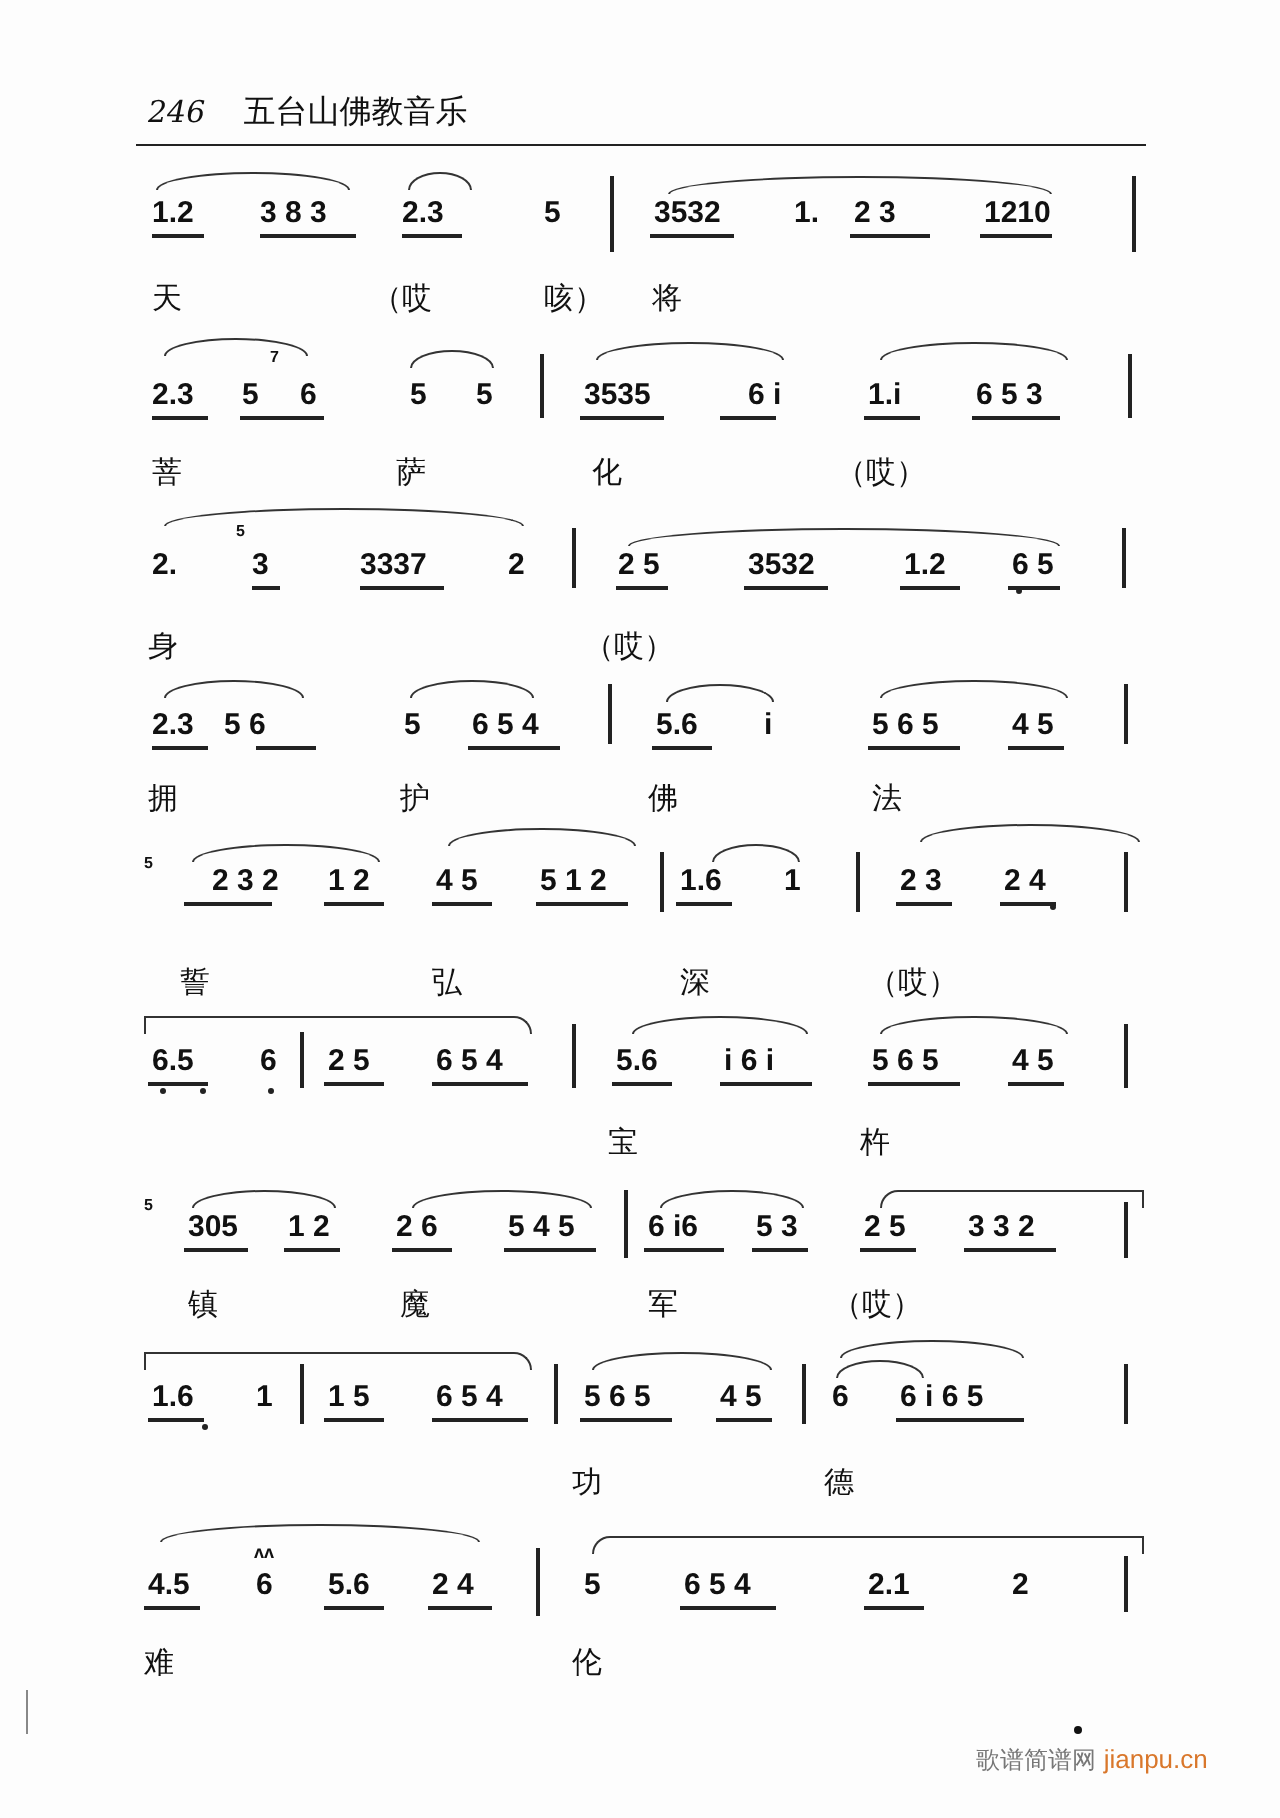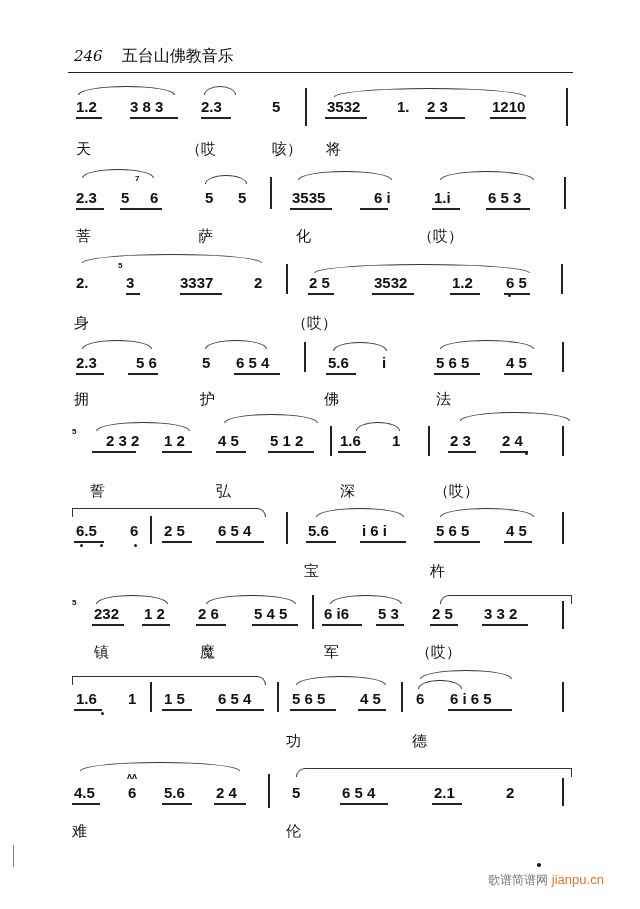--- a/index.html
+++ b/index.html
@@ -111,21 +111,21 @@
     <span class="lyric" style="left:74px;top:62px;">身</span>
     <span class="lyric" style="left:292px;top:62px;">（哎）</span>
   </div>
 
   <div class="sys" style="top:332px;">
     <div class="slur" style="left:82px;top:8px;width:68px;"></div>
     <div class="slur" style="left:205px;top:8px;width:60px;"></div>
     <div class="slur" style="left:333px;top:10px;width:52px;"></div>
     <div class="slur" style="left:440px;top:8px;width:92px;"></div>
     <span class="note" style="left:76px;top:22px;">2.3</span>
-    <span class="note" style="left:136px;top:22px;">5 6</span>
+    <span class="note" style="left:112px;top:22px;">5 6</span>
     <span class="note" style="left:202px;top:22px;">5</span>
     <span class="note" style="left:236px;top:22px;">6 5 4</span>
     <div class="bar" style="left:304px;top:10px;height:30px;"></div>
     <span class="note" style="left:328px;top:22px;">5.6</span>
     <span class="note" style="left:382px;top:22px;">i</span>
     <span class="note" style="left:436px;top:22px;">5 6 5</span>
     <span class="note" style="left:506px;top:22px;">4 5</span>
     <div class="bar" style="left:562px;top:10px;height:30px;"></div>
     <div class="ul" style="left:76px;top:41px;width:28px;"></div>
     <div class="ul" style="left:128px;top:41px;width:30px;"></div>
@@ -198,21 +198,21 @@
     <span class="lyric" style="left:304px;top:62px;">宝</span>
     <span class="lyric" style="left:430px;top:62px;">杵</span>
   </div>
 
   <div class="sys" style="top:585px;">
     <span class="grace" style="left:72px;top:14px;">5</span>
     <div class="slur" style="left:96px;top:10px;width:70px;"></div>
     <div class="slur" style="left:206px;top:10px;width:88px;"></div>
     <div class="slur" style="left:330px;top:10px;width:70px;"></div>
     <div class="slur" style="left:440px;top:10px;width:130px;border-radius:30px 0 0 0;"></div>
-    <span class="note" style="left:94px;top:20px;">232</span>
+    <span class="note" style="left:94px;top:20px;">305</span>
     <span class="note" style="left:144px;top:20px;">1 2</span>
     <span class="note" style="left:198px;top:20px;">2 6</span>
     <span class="note" style="left:254px;top:20px;">5 4 5</span>
     <div class="bar" style="left:312px;top:10px;height:34px;"></div>
     <span class="note" style="left:324px;top:20px;">6 i6</span>
     <span class="note" style="left:378px;top:20px;">5 3</span>
     <span class="note" style="left:432px;top:20px;">2 5</span>
     <span class="note" style="left:484px;top:20px;">3 3 2</span>
     <div class="bar" style="left:562px;top:16px;height:28px;"></div>
     <div class="ul" style="left:92px;top:39px;width:32px;"></div>

